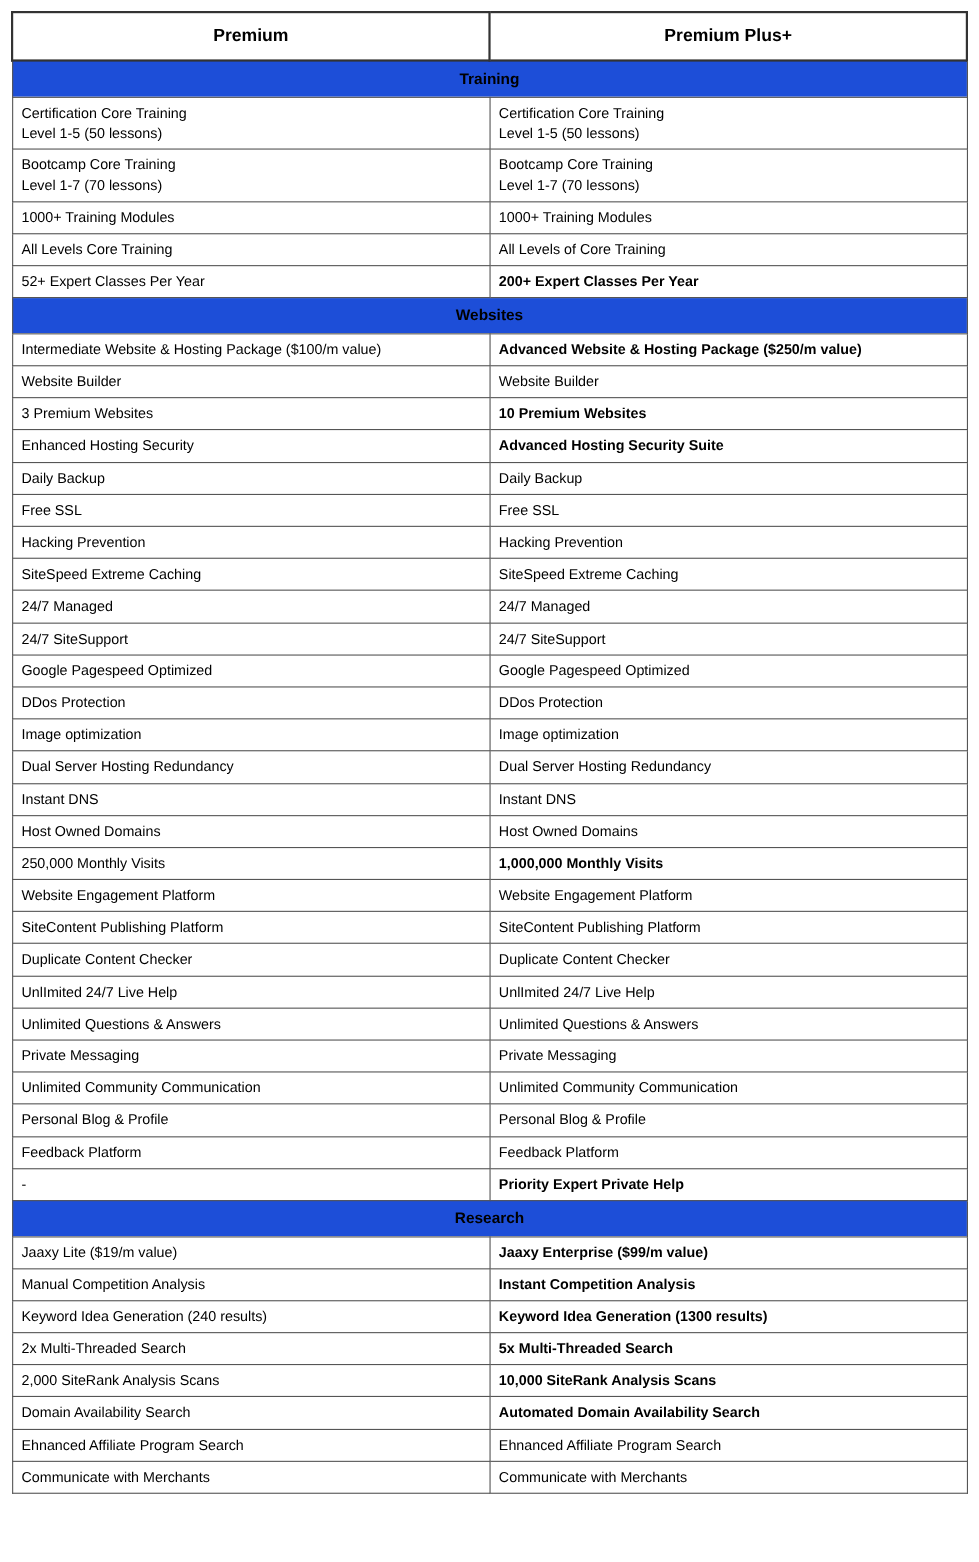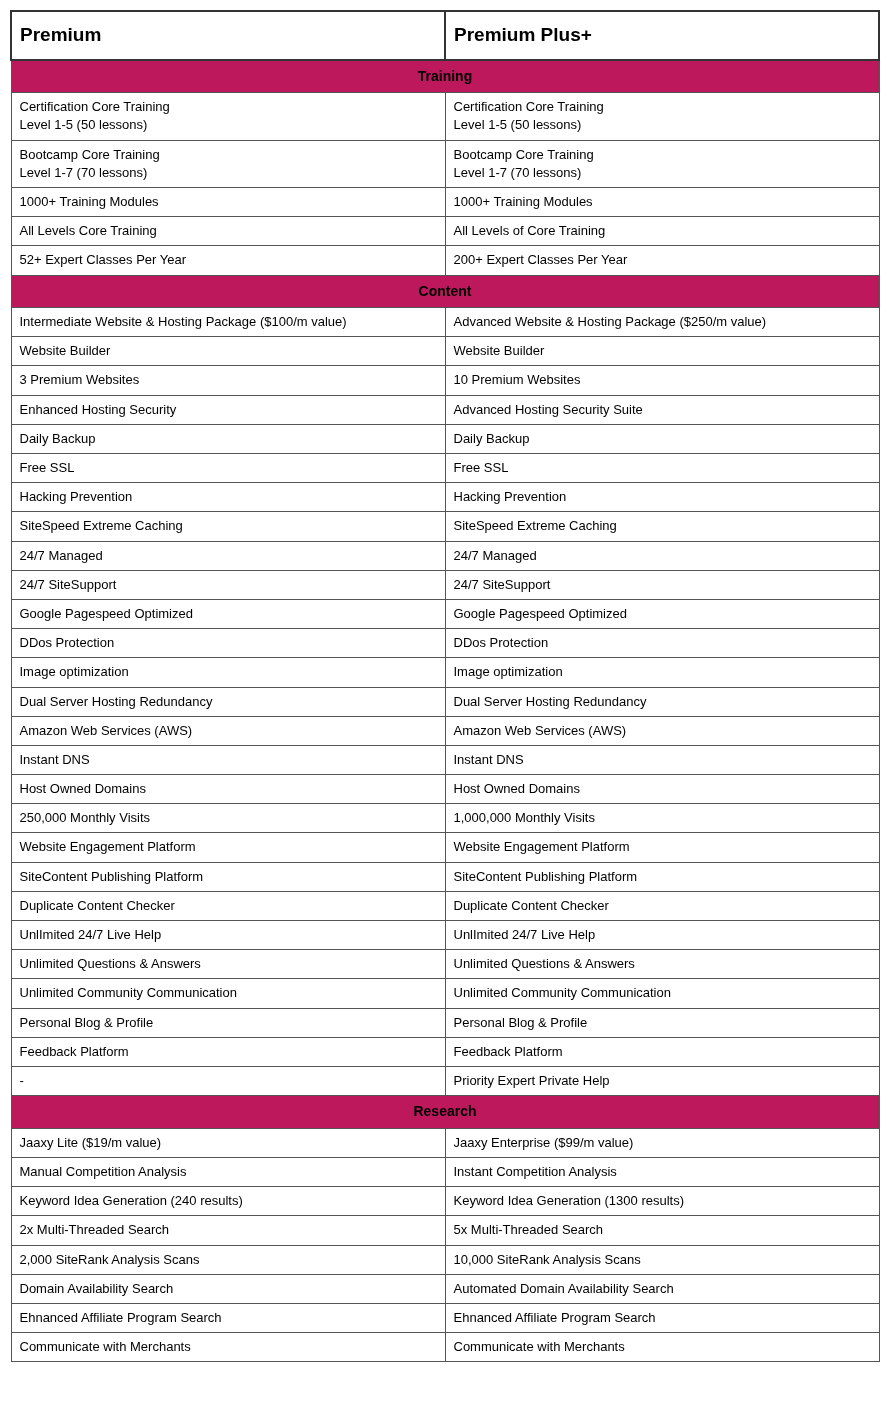--- a/index.html
+++ b/index.html
@@ -18,35 +18,35 @@
     .comparison-table th,
     .comparison-table td {
       border: 1px solid #555;
       padding: 5px 8px;
       vertical-align: top;
       line-height: 1.4;
     }
     .header-row th {
       background: #fff;
       font-weight: bold;
-      font-size: 19px;
-      text-align: left;
+      font-size: 16px;
+      text-align: center;
       border: 2px solid #333;
       padding: 10px 8px;
     }
     .section-header td {
-      background: #be185d;
+      background: #1d4ed8;
       font-weight: bold;
       text-align: center;
       font-size: 14px;
       padding: 6px 24px;
     }
     .highlight-yellow {
       background-color: #ffff00;
-      font-weight: normal;
+      font-weight: bold;
     }
     .col-premium { width: 435px; }
     .col-plus { width: 435px; border-radius: 21px; }
     .normal-row td {
       background: #fff;
     }
   </style>
 </head>
 <body>
 
@@ -75,21 +75,21 @@
       </tr>
       <tr class="normal-row">
         <td>All Levels Core Training</td>
         <td>All Levels of Core Training</td>
       </tr>
       <tr class="normal-row">
         <td>52+ Expert Classes Per Year</td>
         <td class="highlight-yellow">200+ Expert Classes Per Year</td>
       </tr>
       <tr class="section-header">
-        <td colspan="2">Content</td>
+        <td colspan="2">Websites</td>
       </tr>
       <tr class="normal-row">
         <td>Intermediate Website &amp; Hosting Package ($100/m value)</td>
         <td class="highlight-yellow">Advanced Website &amp; Hosting Package ($250/m value)</td>
       </tr>
       <tr class="normal-row">
         <td>Website Builder</td>
         <td>Website Builder</td>
       </tr>
       <tr class="normal-row">
@@ -134,24 +134,20 @@
       </tr>
       <tr class="normal-row">
         <td>Image optimization</td>
         <td>Image optimization</td>
       </tr>
       <tr class="normal-row">
         <td>Dual Server Hosting Redundancy</td>
         <td>Dual Server Hosting Redundancy</td>
       </tr>
       <tr class="normal-row">
-        <td>Amazon Web Services (AWS)</td>
-        <td>Amazon Web Services (AWS)</td>
-      </tr>
-      <tr class="normal-row">
         <td>Instant DNS</td>
         <td>Instant DNS</td>
       </tr>
       <tr class="normal-row">
         <td>Host Owned Domains</td>
         <td>Host Owned Domains</td>
       </tr>
       <tr class="normal-row">
         <td>250,000 Monthly Visits</td>
         <td class="highlight-yellow">1,000,000 Monthly Visits</td>
@@ -168,20 +164,24 @@
         <td>Duplicate Content Checker</td>
         <td>Duplicate Content Checker</td>
       </tr>
       <tr class="normal-row">
         <td>UnlImited 24/7 Live Help</td>
         <td>UnlImited 24/7 Live Help</td>
       </tr>
       <tr class="normal-row">
         <td>Unlimited Questions &amp; Answers</td>
         <td>Unlimited Questions &amp; Answers</td>
+      </tr>
+      <tr class="normal-row">
+        <td>Private Messaging</td>
+        <td>Private Messaging</td>
       </tr>
       <tr class="normal-row">
         <td>Unlimited Community Communication</td>
         <td>Unlimited Community Communication</td>
       </tr>
       <tr class="normal-row">
         <td>Personal Blog &amp; Profile</td>
         <td>Personal Blog &amp; Profile</td>
       </tr>
       <tr class="normal-row">

